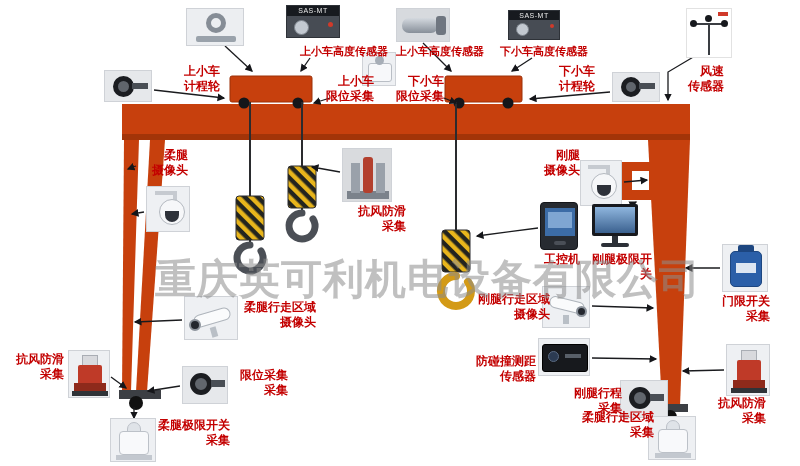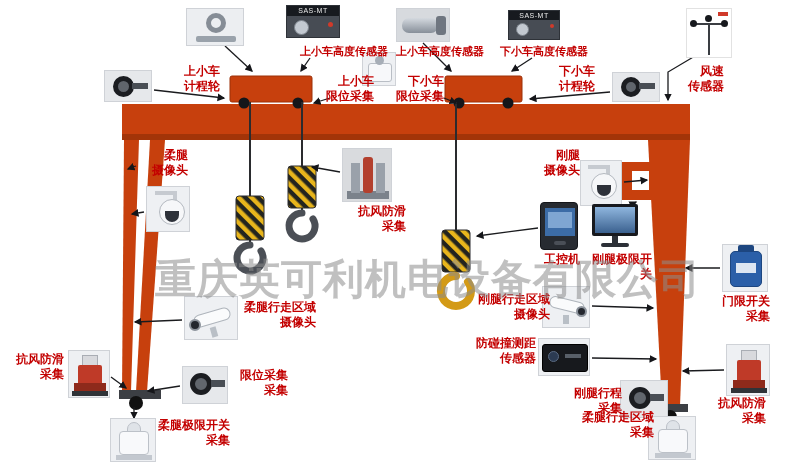--- a/index.html
+++ b/index.html
@@ -270,21 +270,21 @@
   <div class="lbl" style="left:334px;top:204px;width:72px">抗风防滑
 采集</div>
   <div class="lbl" style="left:540px;top:252px;width:40px">工控机</div>
   <div class="lbl" style="left:588px;top:252px;width:64px">刚腿极限开关</div>
   <div class="lbl" style="left:712px;top:294px;width:58px">门限开关
 采集</div>
   <div class="lbl" style="left:238px;top:300px;width:78px">柔腿行走区域
 摄像头</div>
   <div class="lbl" style="left:476px;top:292px;width:74px">刚腿行走区域
 摄像头</div>
-  <div class="lbl" style="left:472px;top:336px;width:64px">防碰撞测距
+  <div class="lbl" style="left:472px;top:354px;width:64px">防碰撞测距
 传感器</div>
   <div class="lbl" style="left:12px;top:352px;width:52px">抗风防滑
 采集</div>
   <div class="lbl" style="left:234px;top:368px;width:54px">限位采集
 采集</div>
   <div class="lbl" style="left:152px;top:418px;width:78px">柔腿极限开关
 采集</div>
   <div class="lbl" style="left:568px;top:386px;width:54px">刚腿行程
 采集</div>
   <div class="lbl" style="left:580px;top:410px;width:74px">柔腿行走区域

